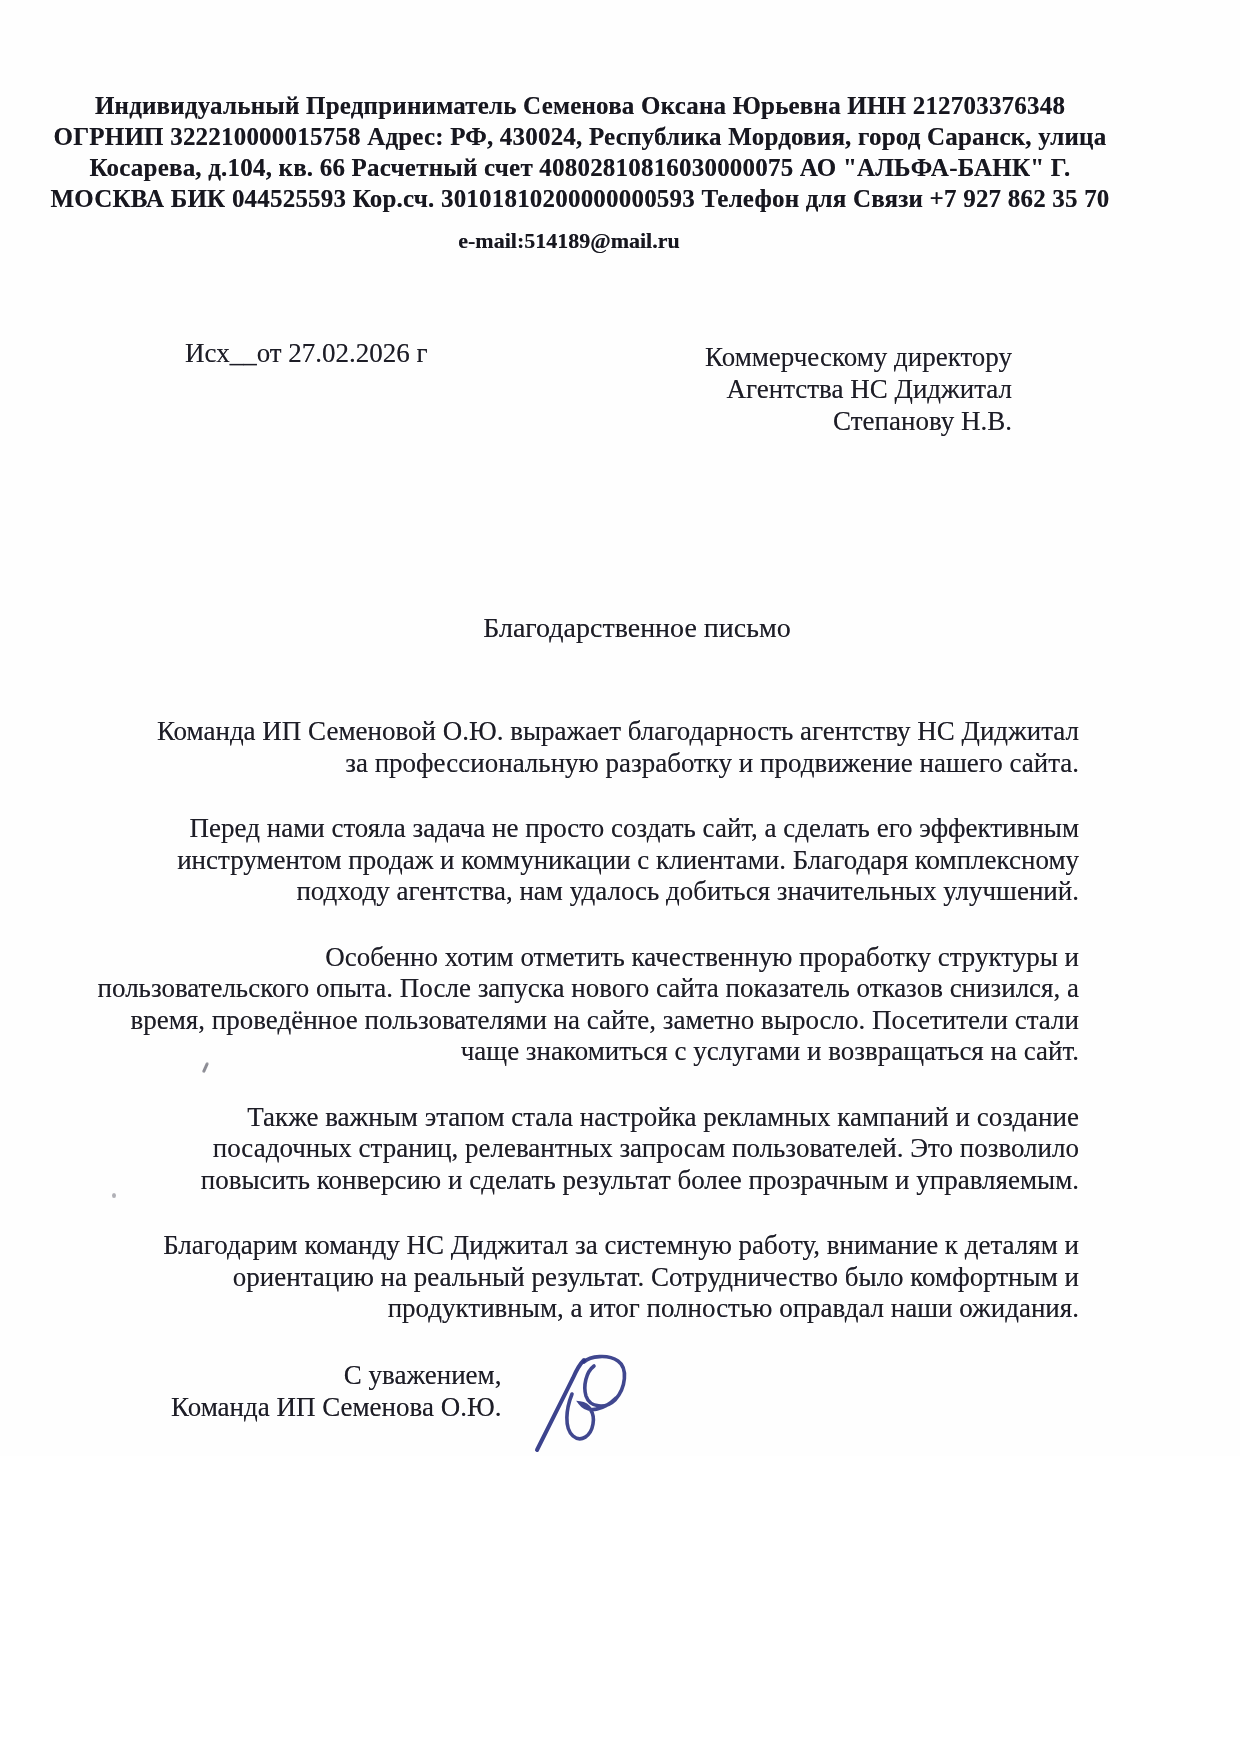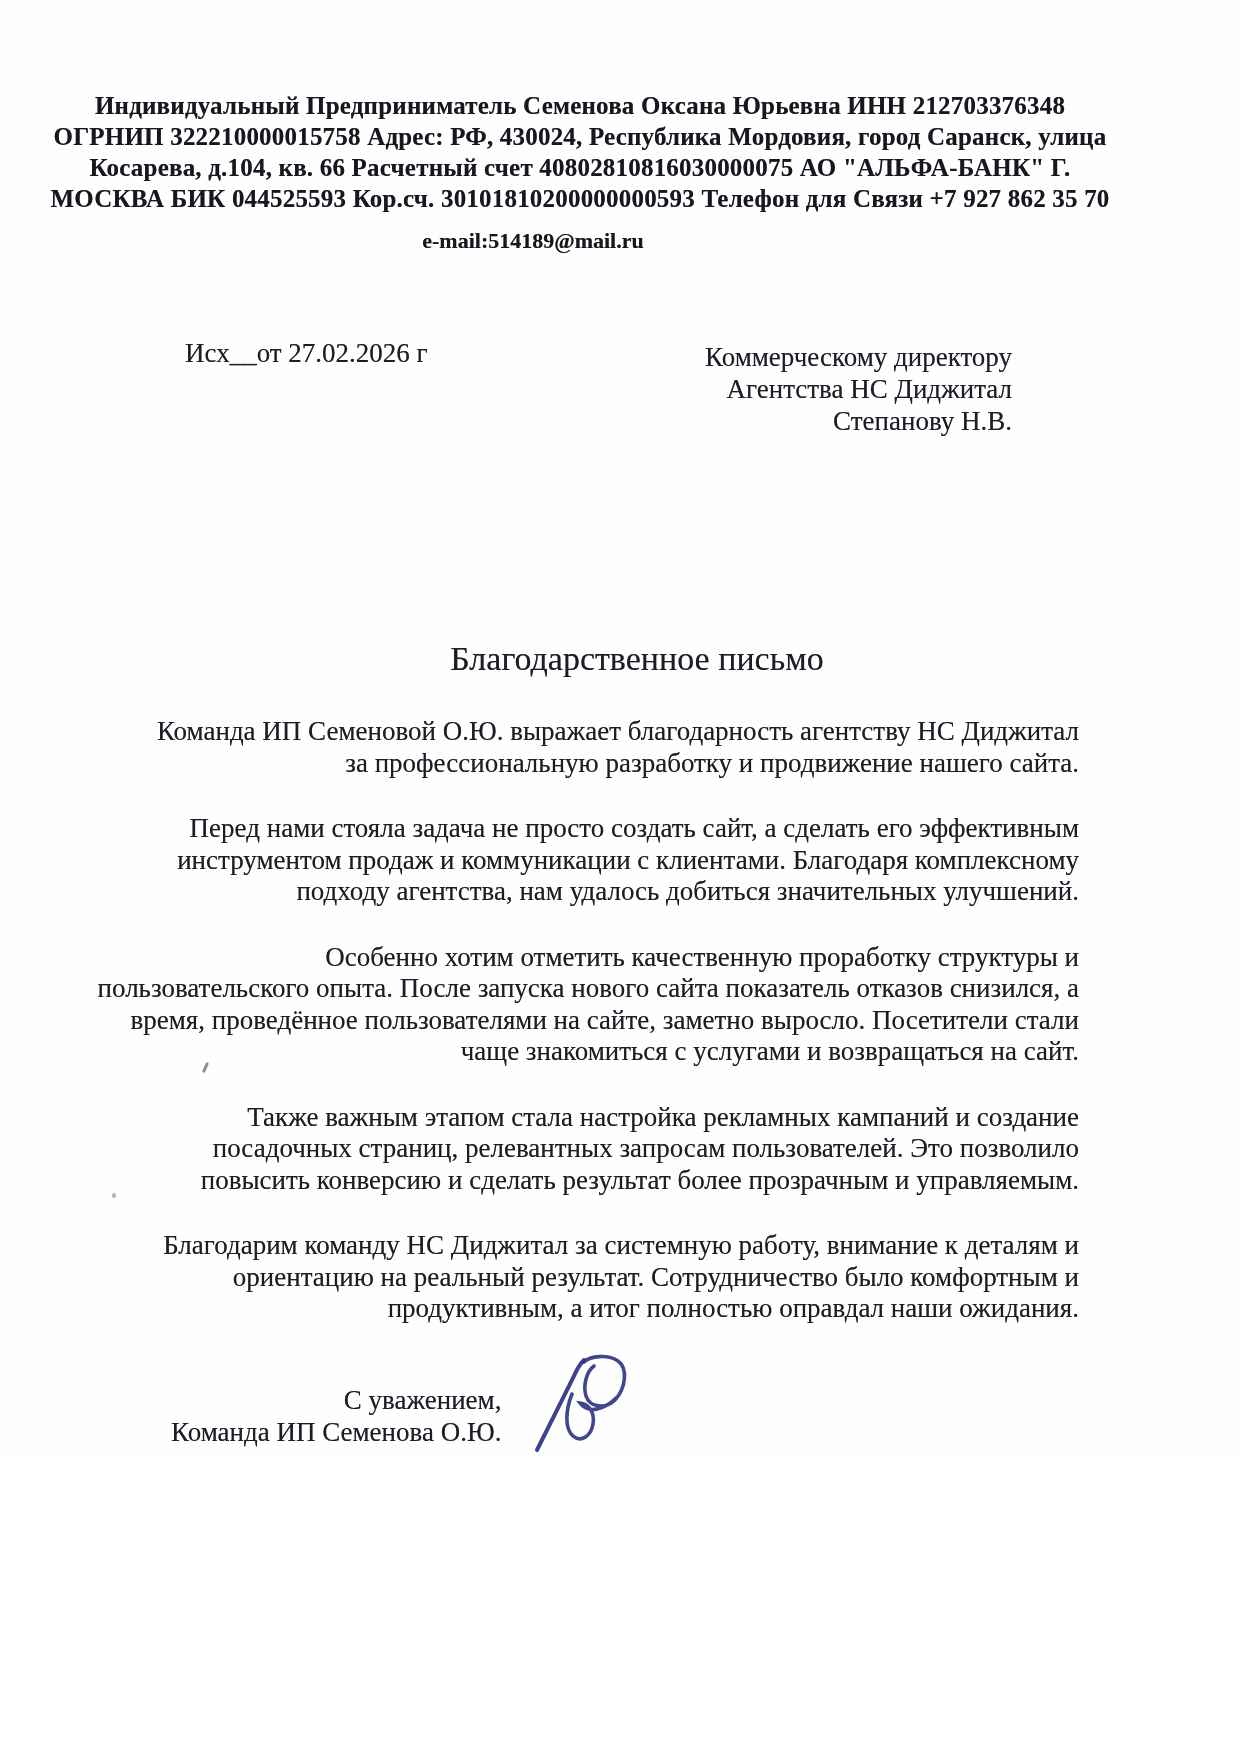--- a/index.html
+++ b/index.html
@@ -32,63 +32,63 @@
   }
   .email {
     position: absolute;
     top: 228px;
     left: 0;
     width: 1066px;
     text-align: center;
     font-weight: bold;
     font-size: 22px;
     color: #17171f;
+    padding-left: 36px;
   }
   .ref {
     position: absolute;
     top: 338px;
     left: 185px;
     font-size: 27px;
   }
   .addressee {
     position: absolute;
     top: 341px;
     right: 228px;
     width: 420px;
     text-align: right;
     font-size: 27px;
     line-height: 32px;
   }
   .title {
     position: absolute;
-    top: 640px;
+    top: 612px;
     left: 34px;
     width: 1206px;
     text-align: center;
-    font-size: 34px;
+    font-size: 28px;
   }
   .body-block {
     position: absolute;
     top: 716px;
     left: 97px;
     width: 982px;
     font-size: 27px;
     line-height: 31.5px;
   }
   .body-block p {
     margin: 0 0 34px 0;
     text-indent: 40px;
   }
   .closing {
     position: absolute;
     top: 1359px;
     left: 171px;
     font-size: 27px;
     line-height: 32px;
-    margin-top: 25px;
   }
   .signature {
     position: absolute;
     left: 528px;
     top: 1354px;
     width: 104px;
     height: 104px;
   }
   .noise-band {
     position: absolute;

